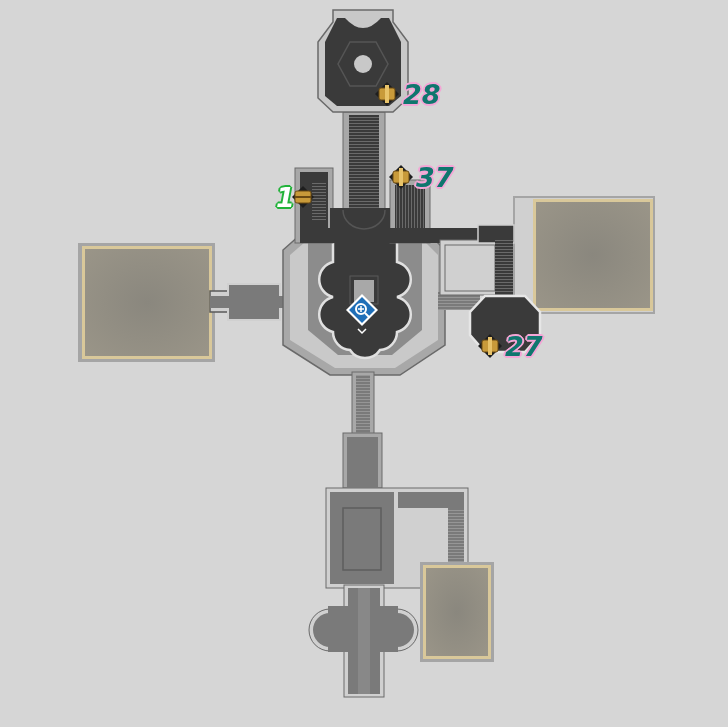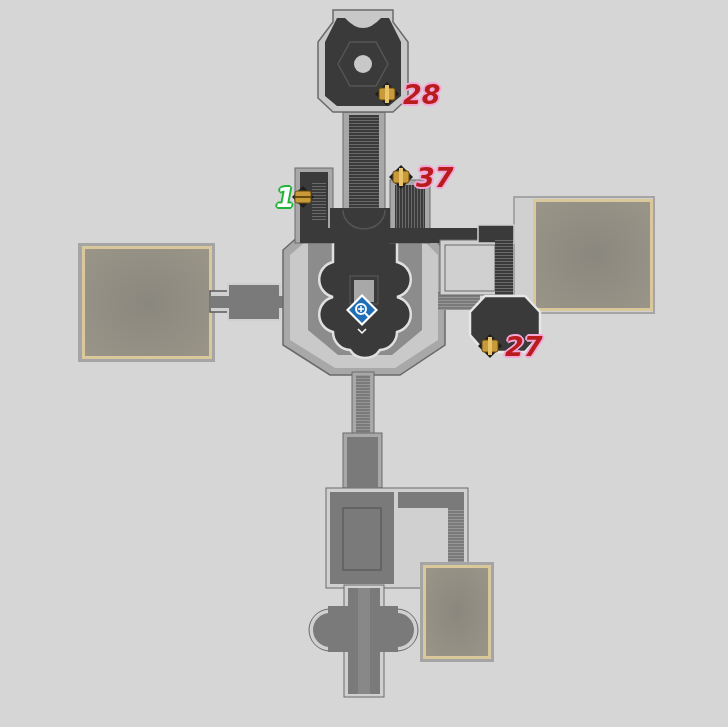--- a/index.html
+++ b/index.html
@@ -1,19 +1,19 @@
 <!DOCTYPE html>
 <html><head>
 <meta charset="utf-8">
 <style>
   html, body { margin:0; padding:0; }
   body { width:728px; height:727px; background:#d6d6d6; position:relative; overflow:hidden; font-family:"DejaVu Sans", sans-serif; }
   #map { position:absolute; left:0; top:0; width:728px; height:727px; }
   .label { position:absolute; font-family:"DejaVu Sans", sans-serif; font-weight:bold; font-style:italic; line-height:1; }
-  .label.pink { color:#b91c1c; -webkit-text-stroke:0; text-shadow: 0 0 2px #f4a6d6, 1px 1px 0 #f4a6d6, -1px -1px 0 #f4a6d6, 1px -1px 0 #f4a6d6, -1px 1px 0 #f4a6d6, 2px 0 0 #f4a6d6, -2px 0 0 #f4a6d6, 0 2px 0 #f4a6d6, 0 -2px 0 #f4a6d6; font-size:27px; }
+  .label.pink { color:#0f766e; -webkit-text-stroke:0; text-shadow: 0 0 2px #f4a6d6, 1px 1px 0 #f4a6d6, -1px -1px 0 #f4a6d6, 1px -1px 0 #f4a6d6, -1px 1px 0 #f4a6d6, 2px 0 0 #f4a6d6, -2px 0 0 #f4a6d6, 0 2px 0 #f4a6d6, 0 -2px 0 #f4a6d6; font-size:27px; }
   .label.green { color:#ffffff; text-shadow: 0 0 1px #22b33a, 1px 1px 0 #22b33a, -1px -1px 0 #22b33a, 1px -1px 0 #22b33a, -1px 1px 0 #22b33a, 2px 0 0 #22b33a, -2px 0 0 #22b33a, 0 2px 0 #22b33a, 0 -2px 0 #22b33a; font-size:27px; }
 </style>
 </head>
 <body>
 
 <svg id="map" viewBox="0 0 728 727" xmlns="http://www.w3.org/2000/svg">
   <defs>
     <pattern id="stairs" width="4" height="3" patternUnits="userSpaceOnUse">
       <rect width="4" height="3" fill="#3a3a3a"></rect>
       <rect width="4" height="1" fill="#6a6a6a"></rect>

